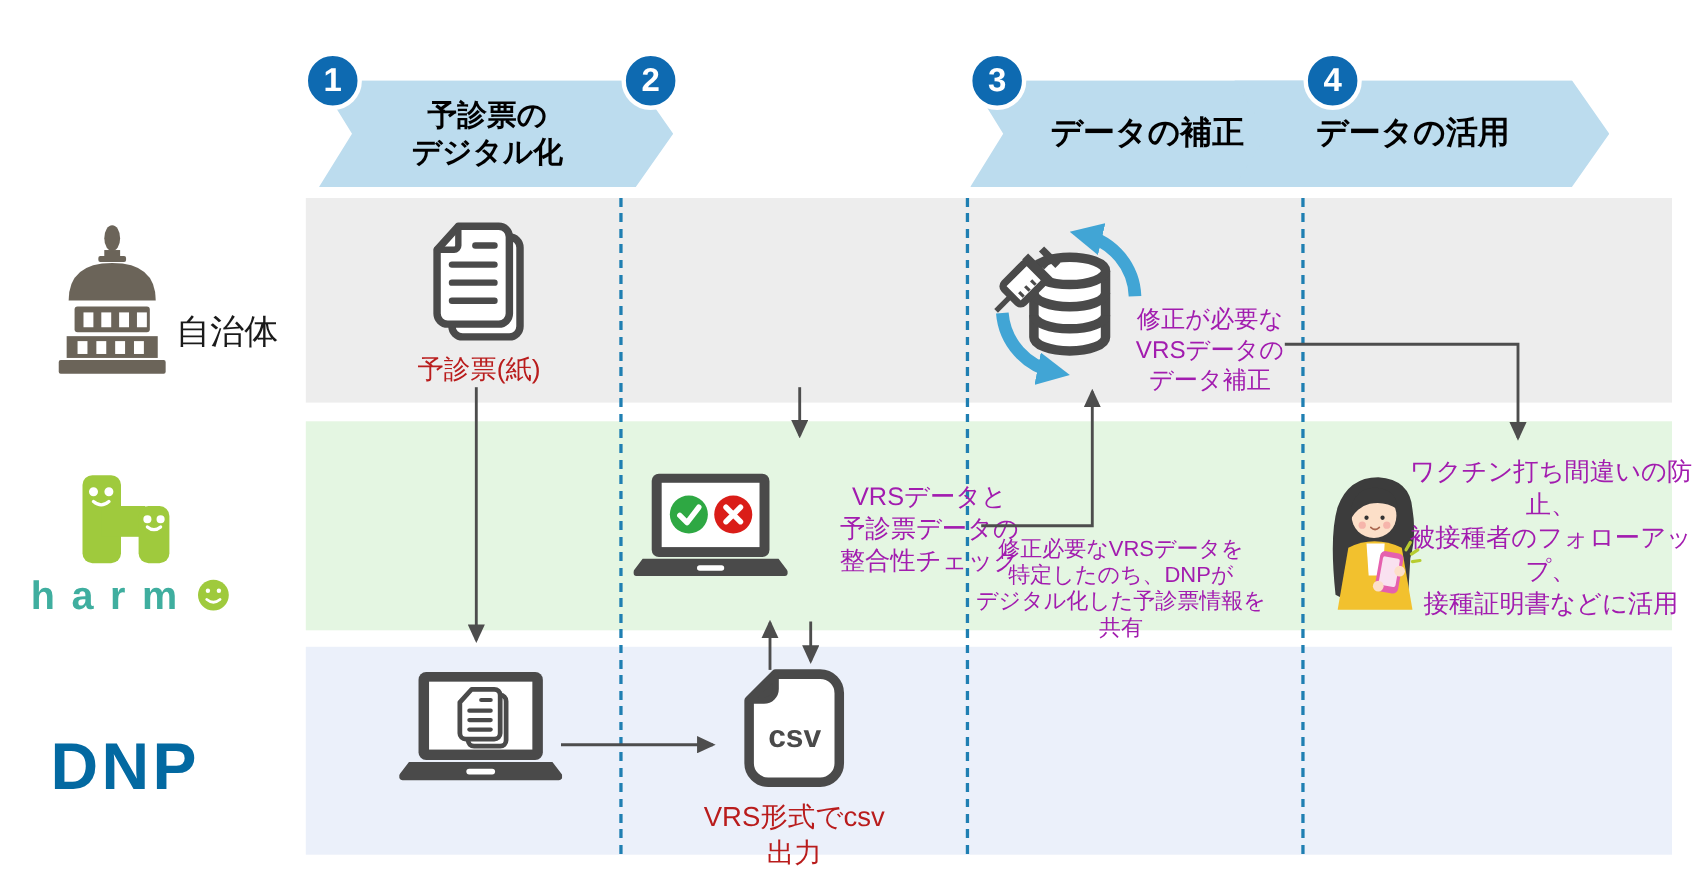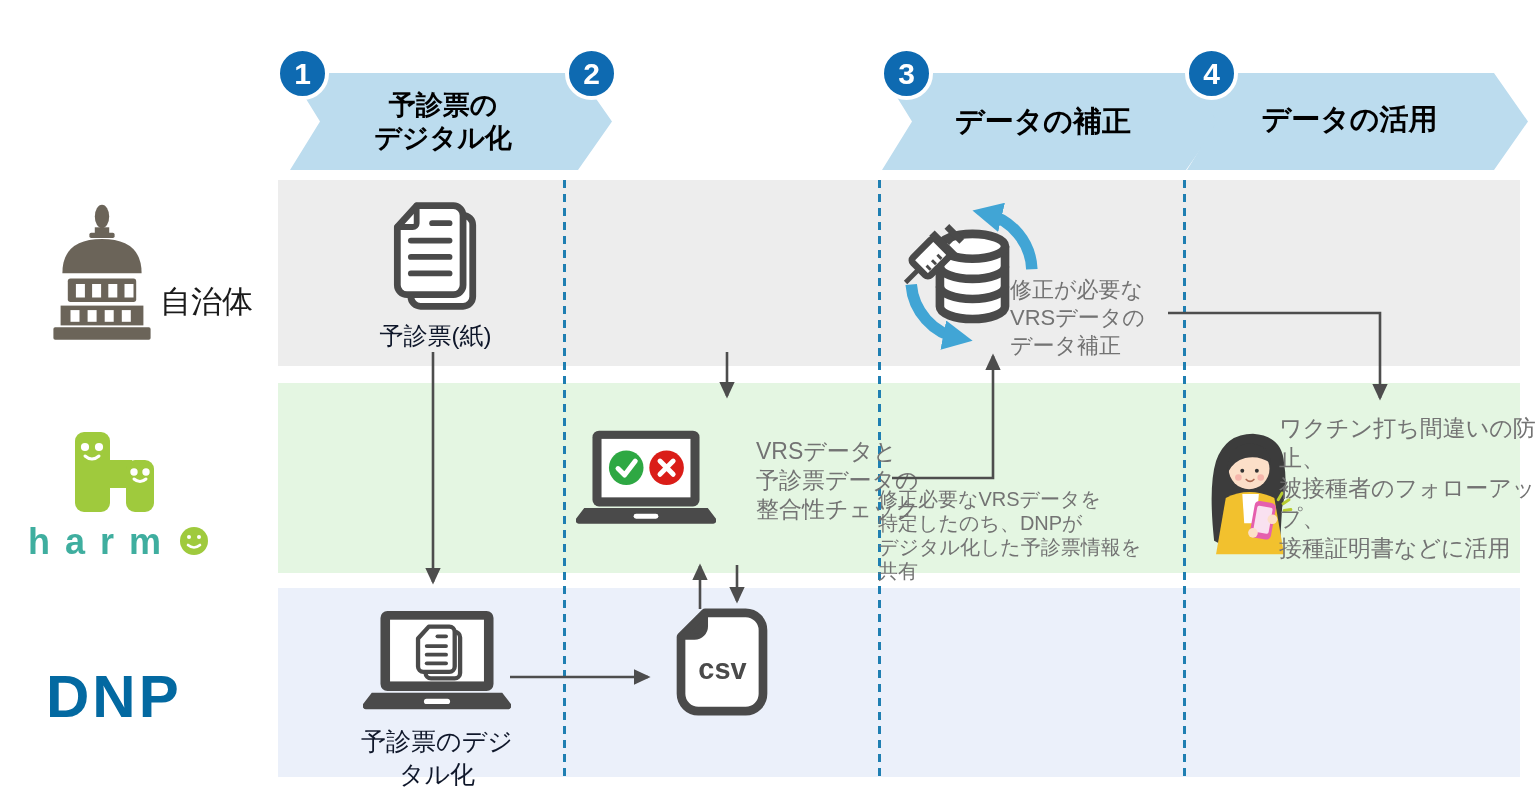--- a/index.html
+++ b/index.html
@@ -15,22 +15,22 @@
   .step-circle{position:absolute;width:45px;height:45px;border-radius:50%;
                background:#0e6ab1;border:4px solid #fff;box-sizing:content-box;
                display:flex;align-items:center;justify-content:center;
                color:#fff;font-weight:bold;font-size:30px;z-index:5;}
   
   .lane{position:absolute;left:278px;width:1242px;z-index:0;}
   .sep{position:absolute;top:180px;height:597px;width:3px;z-index:1;
        background:repeating-linear-gradient(to bottom,#1f7fb2 0 8px,transparent 8px 14px);}
   
   .node{position:absolute;display:flex;flex-direction:column;align-items:center;z-index:2;}
-  .node-label{font-size:24px;color:#0f172a;text-align:center;margin-top:6px;white-space:pre-line;}
-  .note{position:absolute;white-space:pre-line;color:#737373;z-index:2;}
+  .node-label{font-size:24px;color:#b91c1c;text-align:center;margin-top:6px;white-space:pre-line;}
+  .note{position:absolute;white-space:pre-line;text-align:center;color:#a21caf;z-index:2;}
   .actor-label{position:absolute;color:#1a1a1a;z-index:2;}
   #dnp-logo{font-weight:bold;font-size:60px;letter-spacing:3px;color:#0369a1;}
   #arrows{position:absolute;left:0;top:0;z-index:3;pointer-events:none;}
   svg{display:block;}
 </style>
 </head>
 <body>
 
 <div id="canvas">
 
@@ -42,21 +42,21 @@
   <div class="sep" style="left:878px;"></div>
   <div class="sep" style="left:1183px;"></div>
 
   <div class="chev" style="left:290px;width:322px;">
     <div class="chev-label">予診票の
 デジタル化</div>
   </div>
   <div class="chev" style="left:882px;width:338px;">
     <div class="chev-label" style="font-size:29px;">データの補正</div>
   </div>
-  <div class="chev" style="left:1187px;width:341px;font-family:Liberation Mono, monospace;">
+  <div class="chev" style="left:1122px;width:341px;">
     <div class="chev-label" style="font-size:29px;">データの活用</div>
   </div>
 
   <div class="step-circle" style="left:276px;top:47px;">1</div>
   <div class="step-circle" style="left:565px;top:47px;">2</div>
   <div class="step-circle" style="left:880px;top:47px;">3</div>
   <div class="step-circle" style="left:1185px;top:47px;">4</div>
 
   <svg class="abs" style="left:48px;top:200px;" width="108" height="150" viewBox="0 0 120 160">
     <g fill="#6b6459">
@@ -204,29 +204,29 @@
         <g stroke-width="7" stroke-linecap="round">
           <line x1="46" y1="26" x2="62" y2="26"></line>
           <line x1="26" y1="44" x2="62" y2="44"></line>
           <line x1="26" y1="60" x2="62" y2="60"></line>
           <line x1="26" y1="76" x2="62" y2="76"></line>
         </g>
       </g>
       <path d="M10 94 H160 L170 107 a4 4 0 0 1 -4 6 H4 a4 4 0 0 1 -4 -6 Z" fill="#4a4a4a"></path>
       <rect x="70" y="101" width="30" height="6" rx="3" fill="#fff"></rect>
     </svg>
-    <div class="node-label" style="font-size:25px;margin-top:14px;">予診票のデジタル化</div>
   </div>
 
   <div class="node" style="left:632px;top:608px;width:180px;">
     <svg width="92" height="108" viewBox="0 0 95 112">
       <path d="M30 5 H72 A18 18 0 0 1 90 23 V89 A18 18 0 0 1 72 107 H23 A18 18 0 0 1 5 89 V30 Z" fill="#fff" stroke="#4a4a4a" stroke-width="9" stroke-linejoin="round"></path>
       <path d="M30 6 V19 A11 11 0 0 1 19 30 H6 Z" fill="#4a4a4a" stroke="#4a4a4a" stroke-width="6" stroke-linejoin="round"></path>
       <text x="48" y="74" font-size="30" font-weight="bold" fill="#4a4a4a" text-anchor="middle">csv</text>
     </svg>
+    <div class="node-label" style="font-size:25px;margin-top:10px;">VRS形式でcsv出力</div>
   </div>
 
   <svg id="arrows" width="1538" height="793" viewBox="0 0 1538 793">
     <defs>
       <marker id="ah" markerWidth="6.5" markerHeight="6" refX="5.5" refY="3" orient="auto">
         <path d="M0 0 L6.5 3 L0 6 Z" fill="#4d4d4d"></path>
       </marker>
     </defs>
     <g stroke="#4d4d4d" stroke-width="2.6" fill="none">
       <line x1="433" y1="352" x2="433" y2="582" marker-end="url(#ah)"></line>

